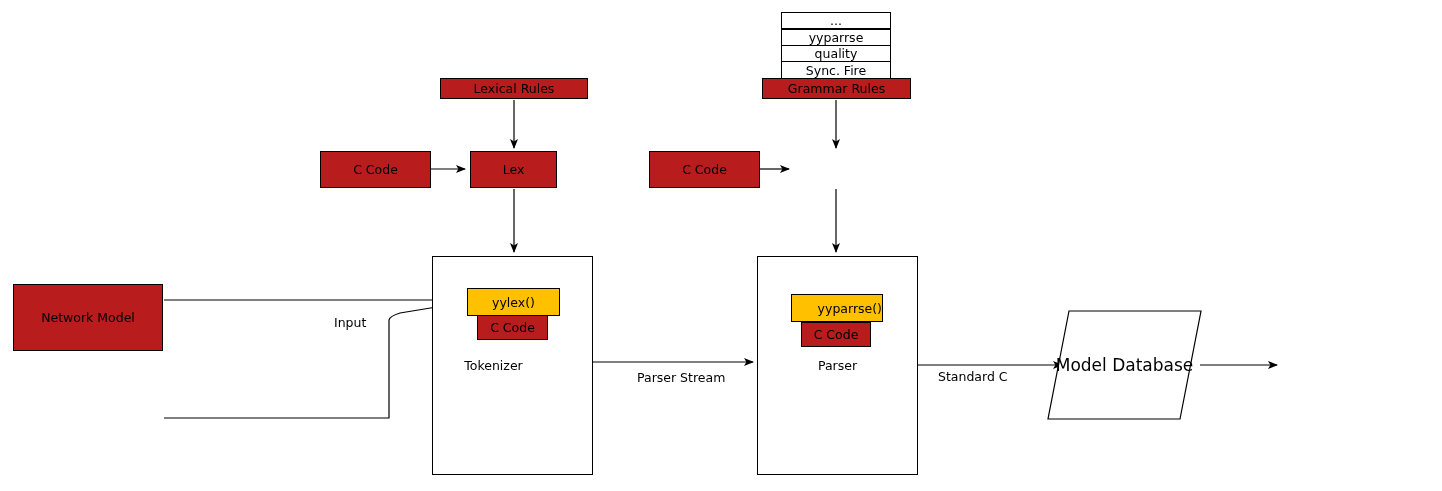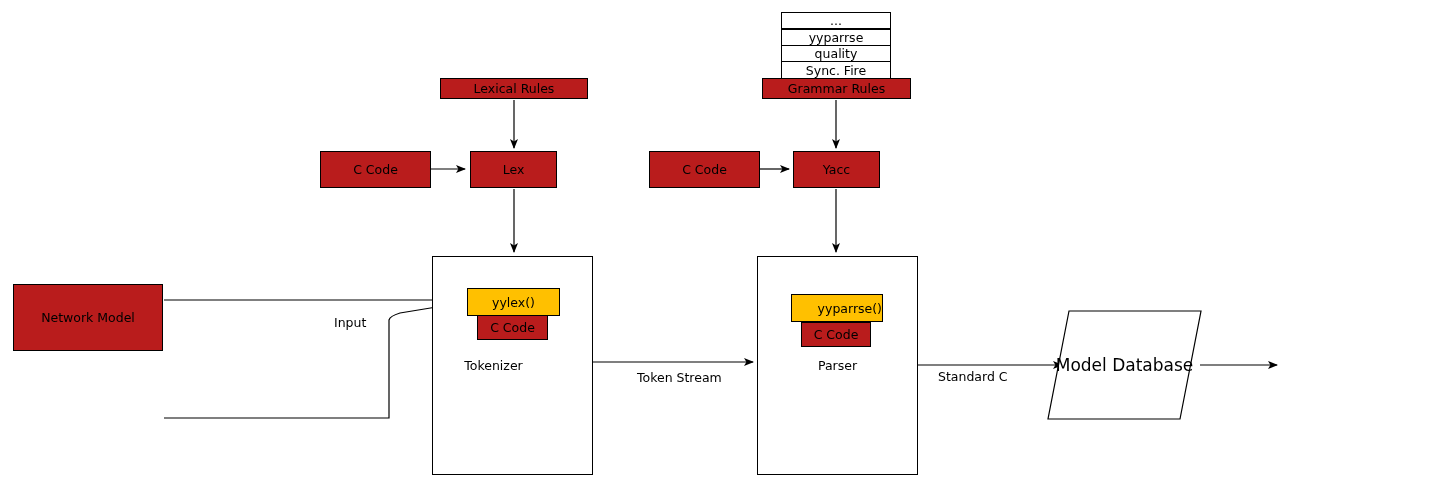--- a/index.html
+++ b/index.html
@@ -83,23 +83,20 @@
   </div>
 
   <div class="node plain" style="left:470px;top:151px;width:87px;height:37px;">
     <span>Lex</span>
   </div>
 
   <div class="node plain" style="left:649px;top:151px;width:111px;height:37px;">
     <span>C Code</span>
   </div>
 
-  <div class="node plain" style="left:793px;top:151px;width:87px;height:37px;">
-    <span>Yacc</span>
-  </div>
 
   <div class="node plain" style="left:13px;top:284px;width:150px;height:67px;">
     <span>Network Model</span>
   </div>
 
 
   <div class="node container" style="left:432px;top:256px;width:161px;height:219px;"></div>
 
   <div class="node accent" style="left:467px;top:288px;width:93px;height:28px;background:#FFC000;">
     <span>yylex()</span>
@@ -129,20 +126,20 @@
     </svg>
     <span>Model Database</span>
   </div>
 
 
   <div class="edge-label" style="left:334px;top:315px;">
     <span>Input</span>
   </div>
 
   <div class="edge-label" style="left:637px;top:370px;">
-    <span>Token Stream</span>
+    <span>Parser Stream</span>
   </div>
 
   <div class="edge-label" style="left:938px;top:369px;">
     <span>Standard C</span>
   </div>
 
 </div>
 
 </body></html>

